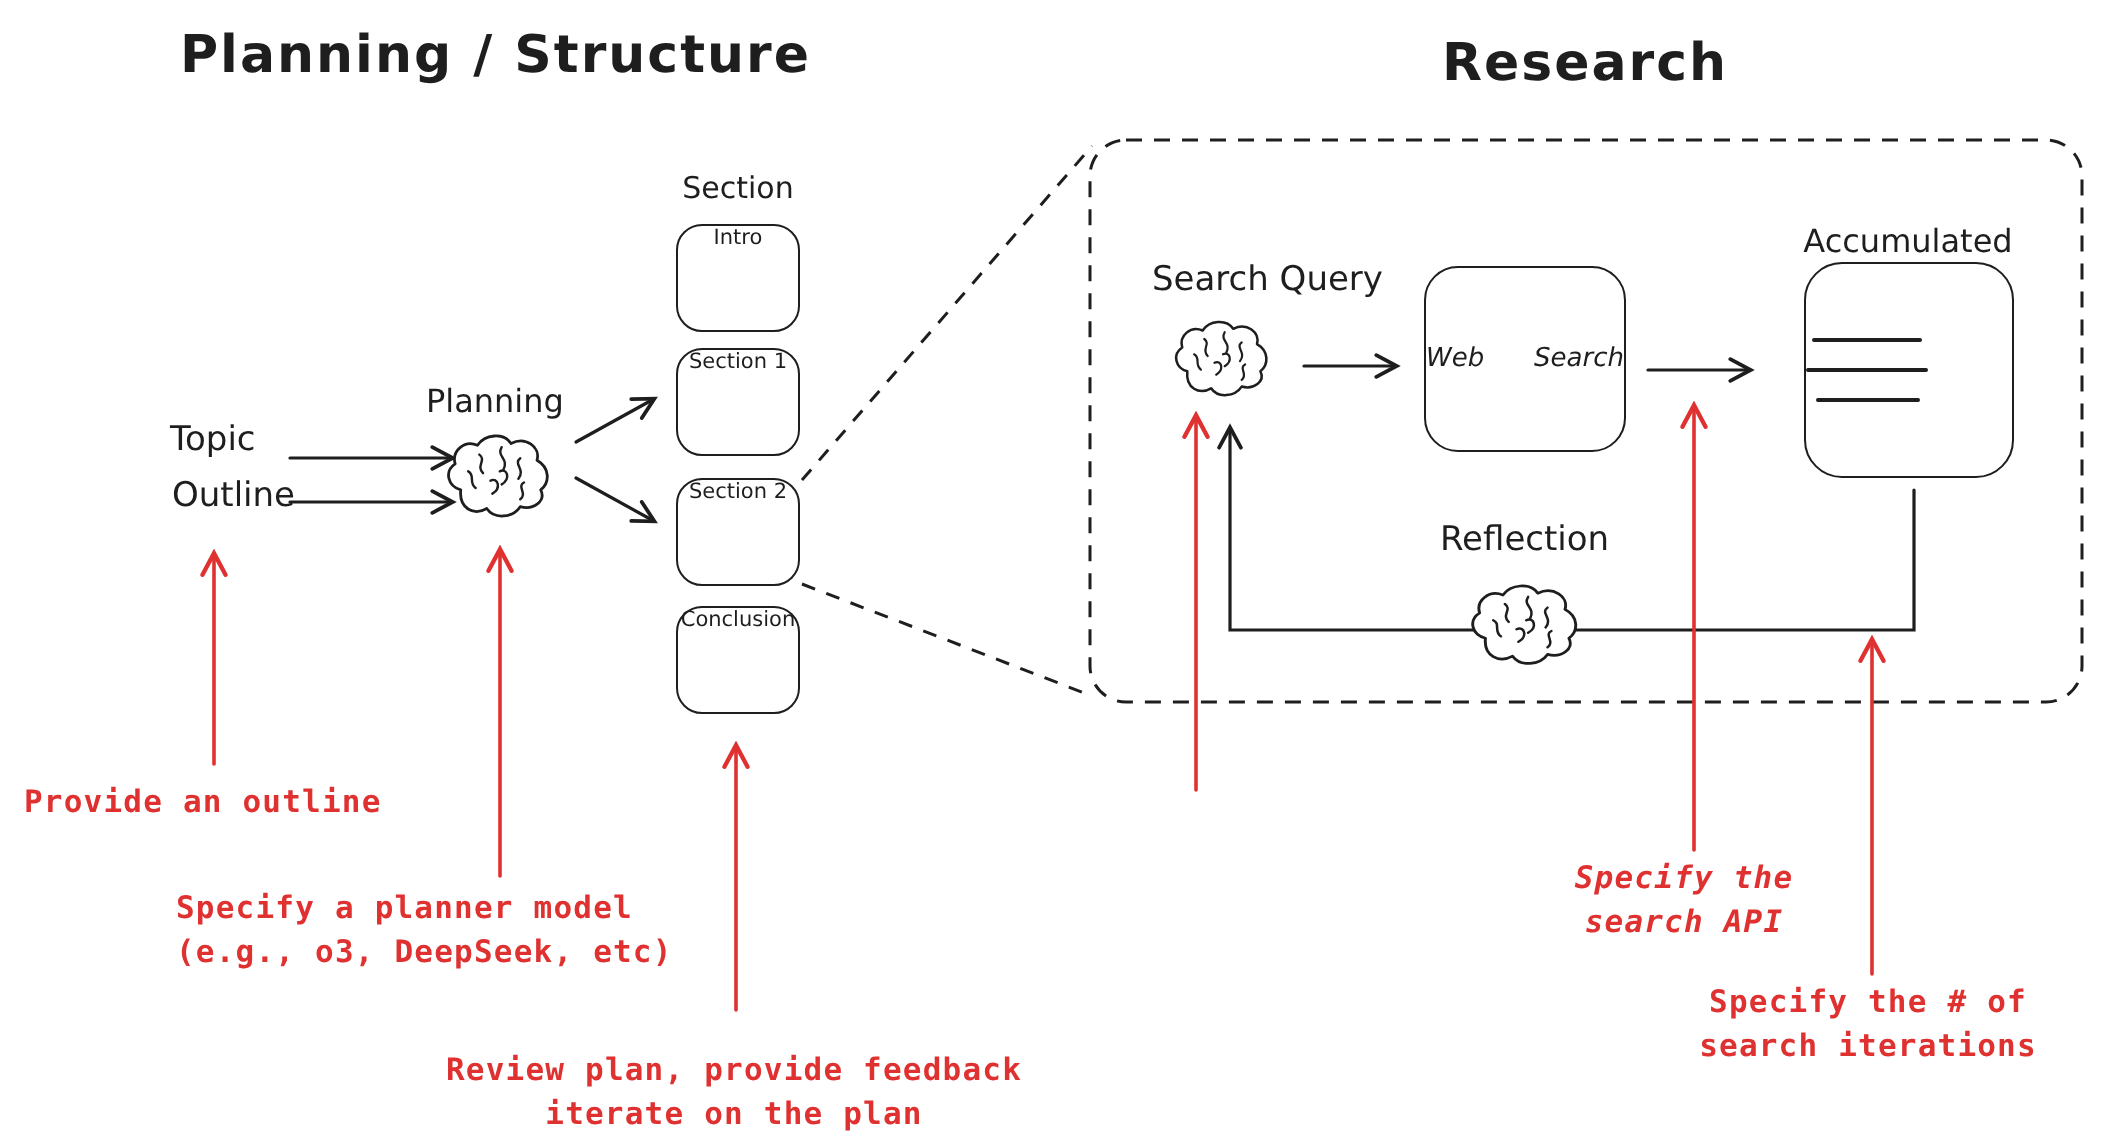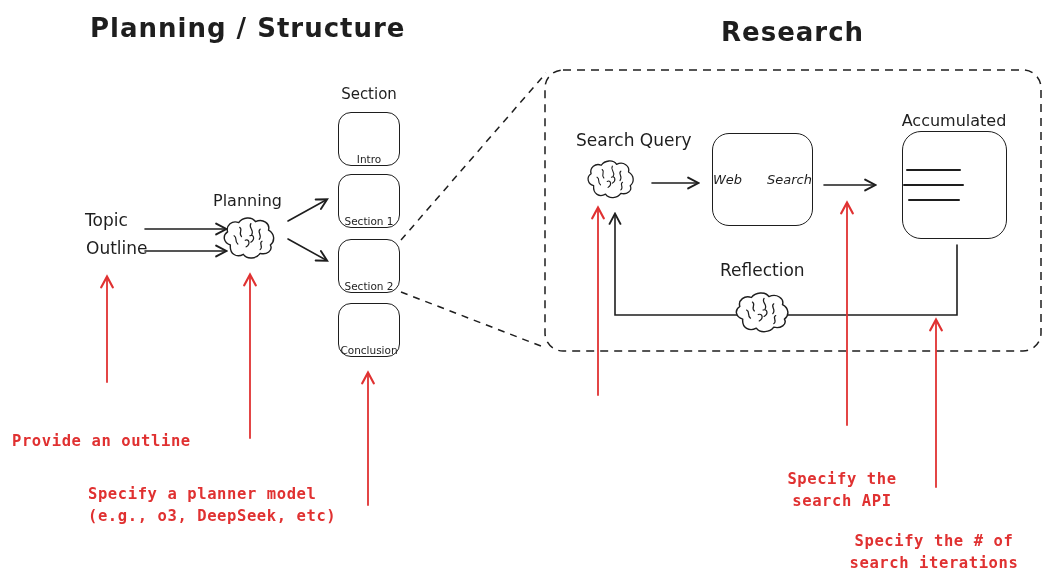--- a/index.html
+++ b/index.html
@@ -20,21 +20,21 @@
   .abs{position:absolute;}
   .hand{color:var(--ink);white-space:nowrap;}
   .title{font-size:26px;font-weight:600;letter-spacing:1px;}
   .io-label{font-size:17px;font-weight:500;}
   .node-label{font-size:16px;font-weight:500;}
   .section-header{font-size:15px;font-weight:500;text-align:center;width:62px;}
   .section-box{
     width:62px;height:54px;
     border:1.5px solid var(--ink);
     border-radius:13px;
-    display:flex;align-items:flex-end;justify-content:center;
+    display:flex;align-items:flex-start;justify-content:center;
     font-size:10.5px;white-space:nowrap;
     background:var(--bg);
     box-sizing:border-box;
   }
   .big-box{
     border:1.6px solid var(--ink);
     background:var(--bg);
     box-sizing:border-box;
     display:flex;align-items:center;justify-content:space-between;font-style:italic;
   }
@@ -44,21 +44,20 @@
   .acc-label{width:116px;text-align:center;font-size:16px;line-height:22px;font-weight:500;margin-top:26px;}
   .red-note{
     position:absolute;
     font-family:"DejaVu Sans Mono","Liberation Mono",monospace;
     font-weight:bold;
     color:var(--red);
     font-size:15.5px;
     line-height:22px;
     letter-spacing:0.6px;
     white-space:nowrap;
-    margin-top:40px;
   }
   .center{text-align:center;}
 </style>
 </head>
 <body>
 
 <div id="canvas">
 
   <svg id="strokes" viewBox="0 0 1058 572">
     <defs>
@@ -155,23 +154,27 @@
 
   <div class="abs hand node-label" style="left:720px;top:260px;font-size:17px;">Reflection</div>
 
   <div class="red-note" style="left:12px;top:390px;">Provide an outline</div>
 
   <div class="red-note" style="left:88px;top:443px;">
     <div>Specify a planner model</div>
     <div>(e.g., o3, DeepSeek, etc)</div>
   </div>
 
+  <div class="red-note center" style="left:213px;top:524px;width:308px;">
+    <div>Review plan, provide feedback</div>
+    <div>iterate on the plan</div>
+  </div>
 
 
-  <div class="red-note center" style="left:776px;top:428px;width:132px;">
+  <div class="red-note center" style="left:776px;top:428px;width:132px;font-style:italic;">
     <div>Specify the</div>
     <div>search API</div>
   </div>
 
   <div class="red-note center" style="left:843px;top:490px;width:182px;">
     <div>Specify the # of</div>
     <div>search iterations</div>
   </div>
 
 </div>

